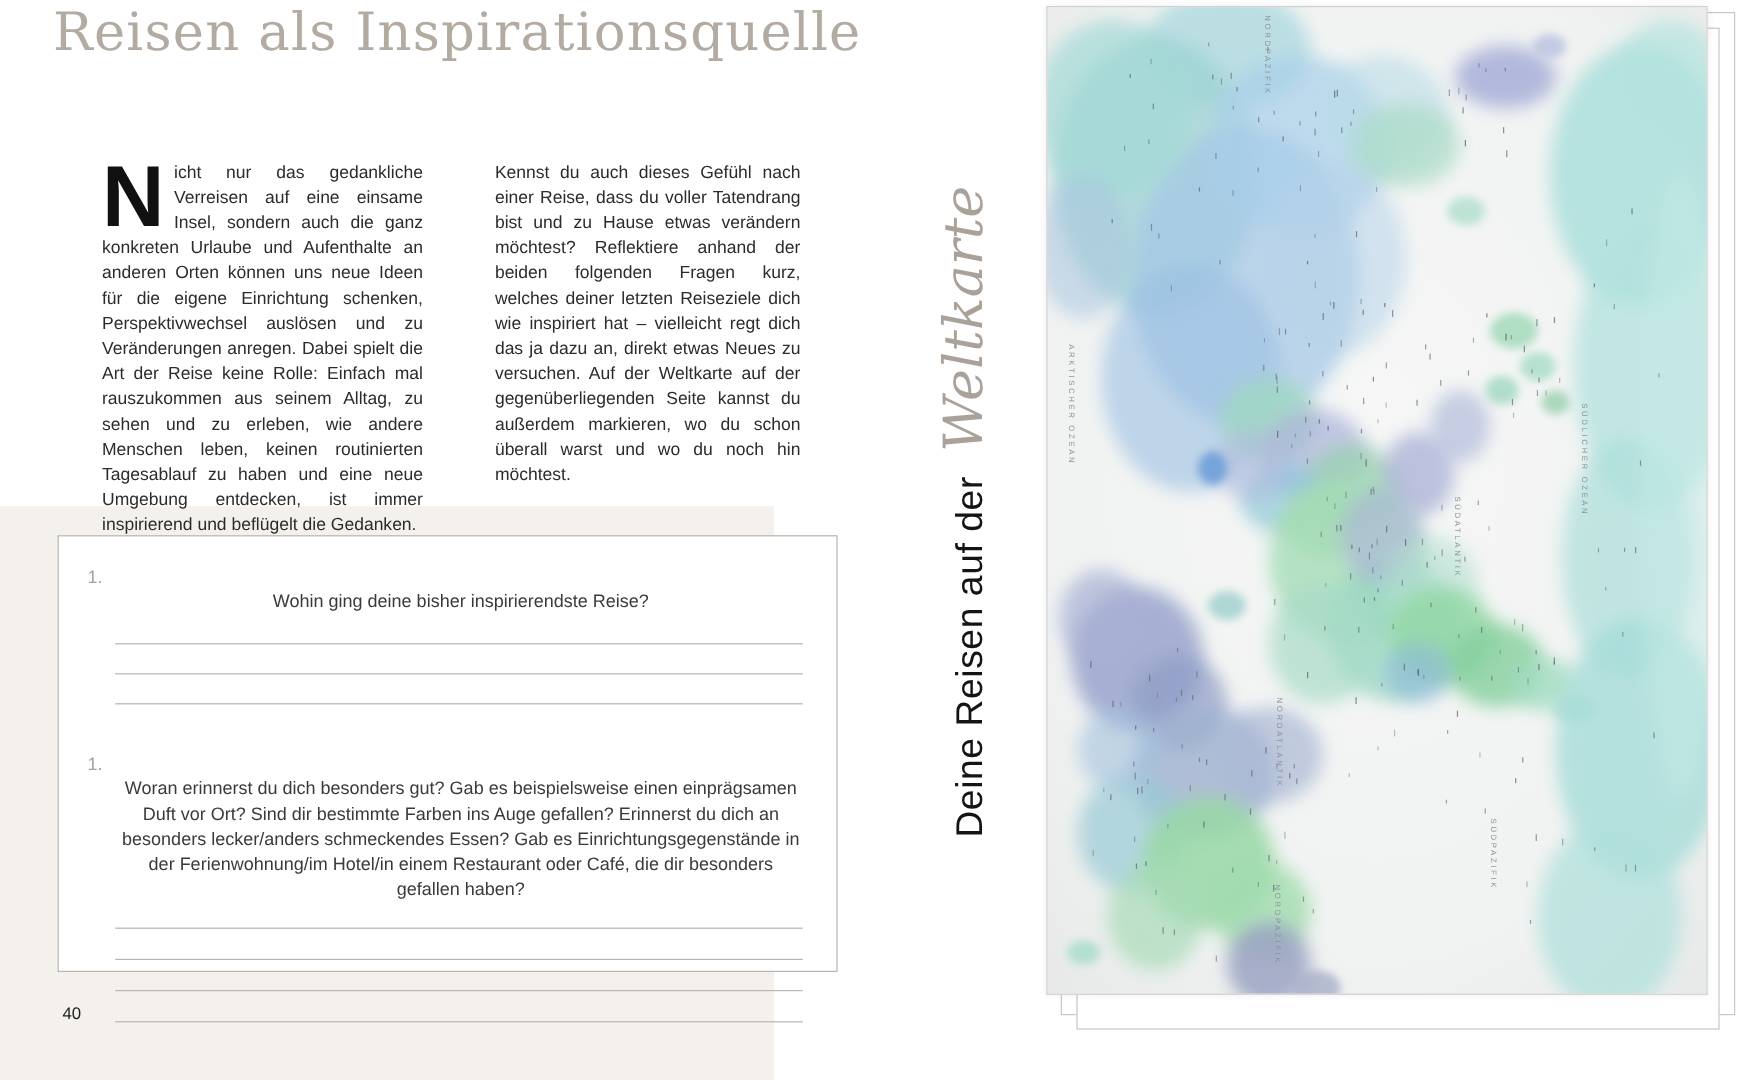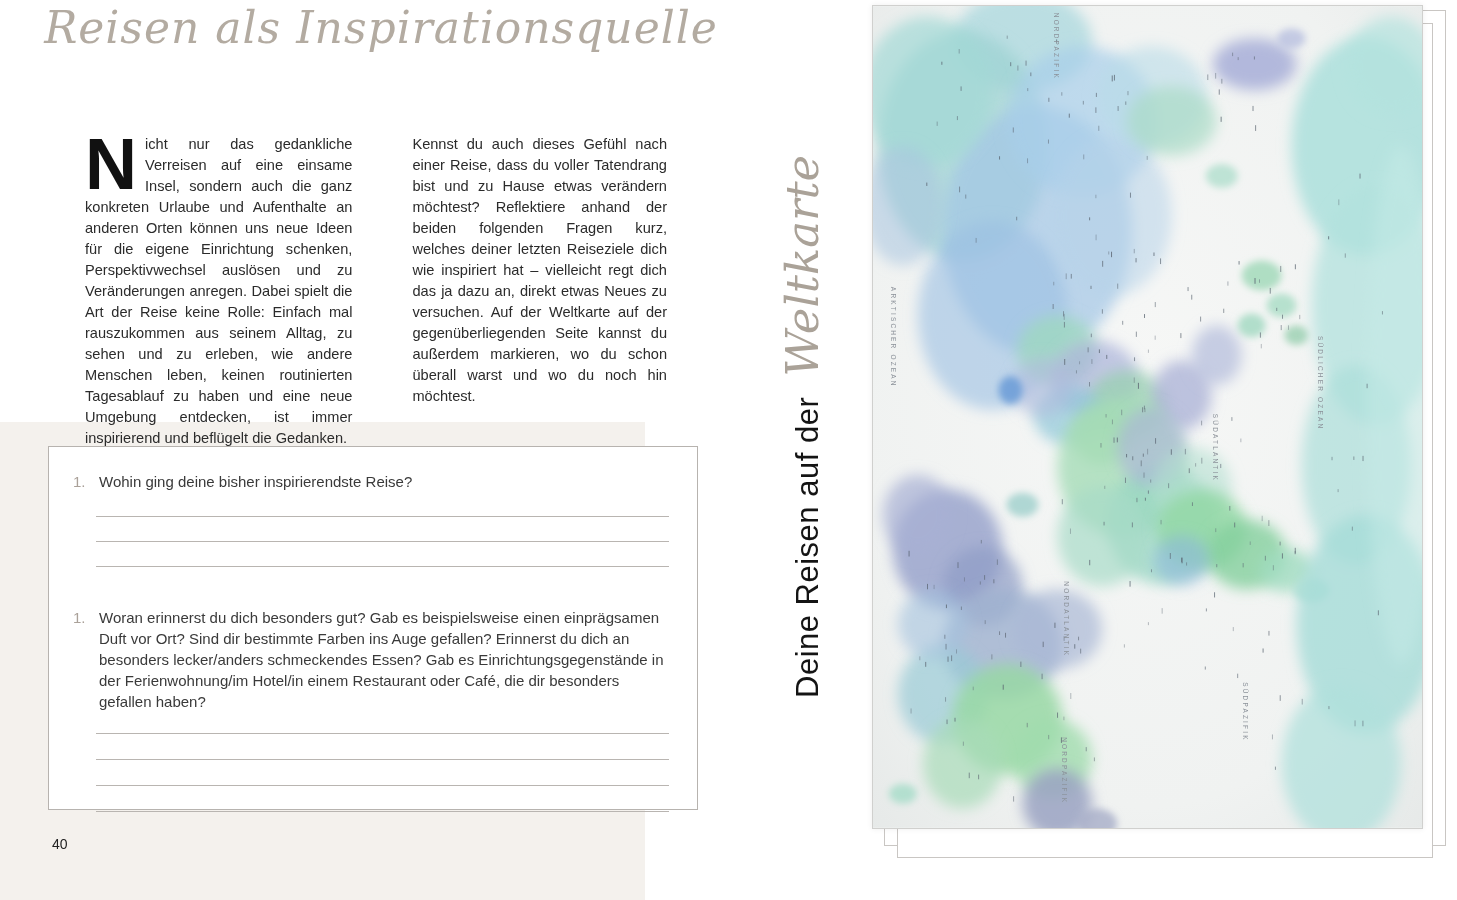--- a/index.html
+++ b/index.html
@@ -14,21 +14,21 @@
     position:absolute;left:0;top:422px;width:645px;height:478px;
     background:#f4f1ed;
   }
   .head-wrap{position:absolute;left:0;top:0;width:762px;text-align:center;}
   .main-heading{
     margin:0;padding-top:10px;
     font-size:30px;font-weight:400;letter-spacing:.5px;color:#1c1c1c;
   }
   .script-heading{
     margin:2px 0 0 0;
-    font-family:"DejaVu Serif", serif;font-style:italic;
+    font-family:"DejaVu Serif", serif;
     font-size:44px;font-weight:400;color:#b3aba1;letter-spacing:1px;
   }
   .columns{
     position:absolute;left:85px;top:134px;width:582px;
     display:flex;gap:12px;
   }
   .col{
     margin:0;width:292px;
     font-size:14.6px;line-height:21px;text-align:justify;color:#2b2b2b;
   }
@@ -38,21 +38,21 @@
     font-size:72px;line-height:56px;font-weight:700;color:#111;
     padding:2px 8px 0 0;
   }
   .question-box{
     position:absolute;left:48px;top:446px;width:650px;height:364px;
     background:#ffffff;border:1px solid #b7b3af;box-sizing:border-box;
     padding:24px 28px 0 24px;
   }
   .q-head{display:flex;gap:10px;font-size:15px;line-height:21px;color:#3a3a3a;}
   .q-num{color:#aaa199;min-width:16px;}
-  .q-text{flex:1;text-align:left;}
+  .q-text{flex:1;text-align:center;margin-top:20px;}
   .rules{margin-left:23px;}
   .rules .rule{height:24px;border-bottom:1px solid #b9b5b1;}
   .q2{margin-top:40px;}
   .q2 .rules{margin-top:-4px;}
   .q2 .rules .rule{height:25px;}
   .page-number{
     position:absolute;left:52px;top:836px;font-size:14px;color:#222;
   }
   
   .vtitle{

